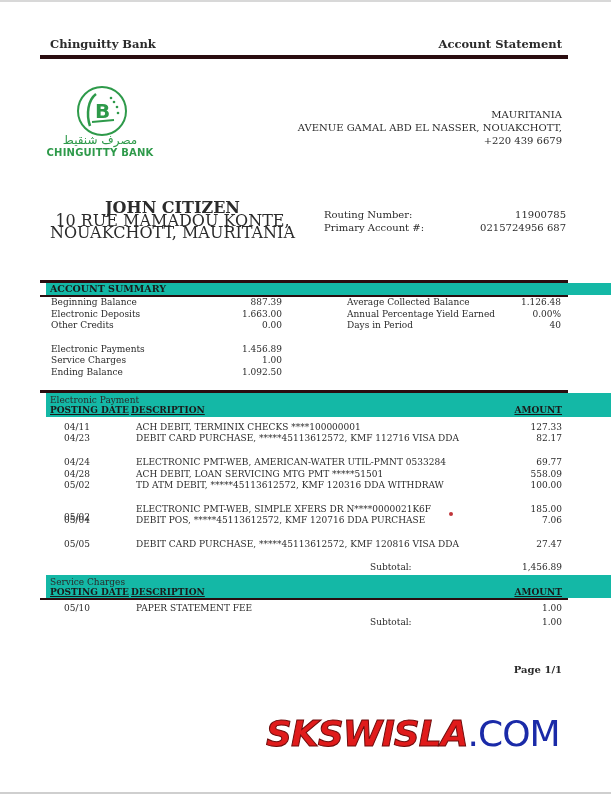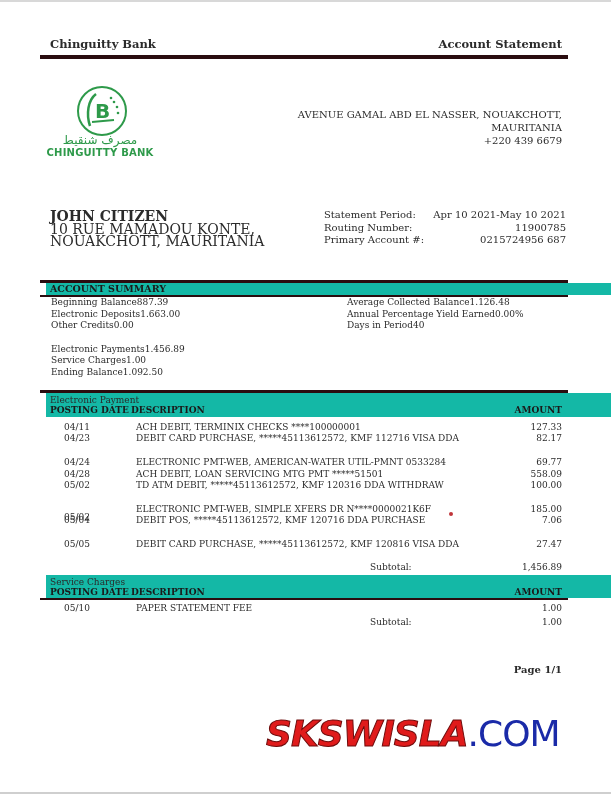--- a/index.html
+++ b/index.html
@@ -16,35 +16,35 @@
   .logo { position:absolute; left:44px; top:84px; width:112px; height:80px; }
   .logo-text { position:absolute; left:0; top:63px; width:112px; text-align:center;
                font-family:"DejaVu Sans", sans-serif; font-weight:bold; font-size:10px;
                color:#2e9a4a; letter-spacing:0.2px; }
   .logo-arabic { position:absolute; left:0; top:49px; width:112px; text-align:center;
                  font-family:"DejaVu Sans", sans-serif; font-size:12px; color:#2e9a4a; direction:rtl; }
 
   .bank-addr { position:absolute; right:49px; top:108px; text-align:right; font-size:10px;
                line-height:13px; color:#2b2b2b; }
 
-  .cust { position:absolute; left:50px; top:210px; font-size:14px; line-height:12.5px; color:#2b2b2b; }
+  .cust { position:absolute; left:50px; top:202px; font-size:16px; line-height:12.5px; color:#2b2b2b;text-align:center; }
   .cust .name { font-weight:bold; }
 
   .stmt { position:absolute; left:324px; top:209px; width:242px; font-size:10px; line-height:12.5px; color:#2b2b2b; }
   .stmt .row { display:flex; justify-content:space-between; }
 
   .band { position:absolute; left:46px; width:605px; background:#14b8a6; }
   .band-title { font-size:9.5px; font-weight:bold; color:#1a1a1a; padding-left:4px; line-height:11px; }
 
   .sum { position:absolute; font-size:9px; line-height:11.6px; color:#2b2b2b; }
-  .sum .row { display:flex; }
+  .sum .row { display:flex; justify-content:space-between; }
   .sum .gap { height:12px; }
 
   .sec-label { font-size:9px; color:#2b2b2b; padding-left:4px; line-height:10px; }
-  .col-hdr { position:absolute; font-size:9px; font-weight:bold; color:#1a1a1a; }
+  .col-hdr { position:absolute; font-size:9px; font-weight:bold; color:#1a1a1a;text-decoration:underline; }
 
   .tx { position:absolute; font-size:9px; color:#2b2b2b; line-height:11.5px; }
   .tx-date { left:64px; }
   .tx-desc { left:136px; }
   .tx-amt { right:49px; text-align:right; }
 
   .page-no { position:absolute; right:49px; top:664px; font-size:10px; font-weight:bold; color:#2b2b2b; }
 
   .wm { position:absolute; left:266px; top:713px; font-family:"DejaVu Sans", sans-serif;
         font-size:36px; letter-spacing:-1px; }
@@ -71,37 +71,33 @@
     <circle cx="70" cy="18" r="1.3" fill="#2e9a4a"></circle>
     <circle cx="73" cy="23" r="1.3" fill="#2e9a4a"></circle>
     <circle cx="74" cy="29" r="1.3" fill="#2e9a4a"></circle>
     <circle cx="67" cy="14" r="1.3" fill="#2e9a4a"></circle>
   </svg>
   <div class="logo-arabic">مصرف شنقيط</div>
   <div class="logo-text">CHINGUITTY BANK</div>
 </div>
 
 <div class="bank-addr">
+  <div>MAURITANIA</div>
   <div>AVENUE GAMAL ABD EL NASSER, NOUAKCHOTT,</div>
-  <div>MAURITANIA</div>
   <div>+220 439 6679</div>
 </div>
 
 <div class="cust">
   <div class="name">JOHN CITIZEN</div>
   <div>10 RUE MAMADOU KONTE,</div>
   <div>NOUAKCHOTT, MAURITANIA</div>
 </div>
 
 <div class="stmt">
   <div class="row">
-    <span>Statement Period:</span>
-    <span>Apr 10 2021-May 10 2021</span>
-  </div>
-  <div class="row">
     <span>Routing Number:</span>
     <span>11900785</span>
   </div>
   <div class="row">
     <span>Primary Account #:</span>
     <span>0215724956 687</span>
   </div>
 </div>
 
 <div class="rule" style="top:280px;height:3px;"></div>

